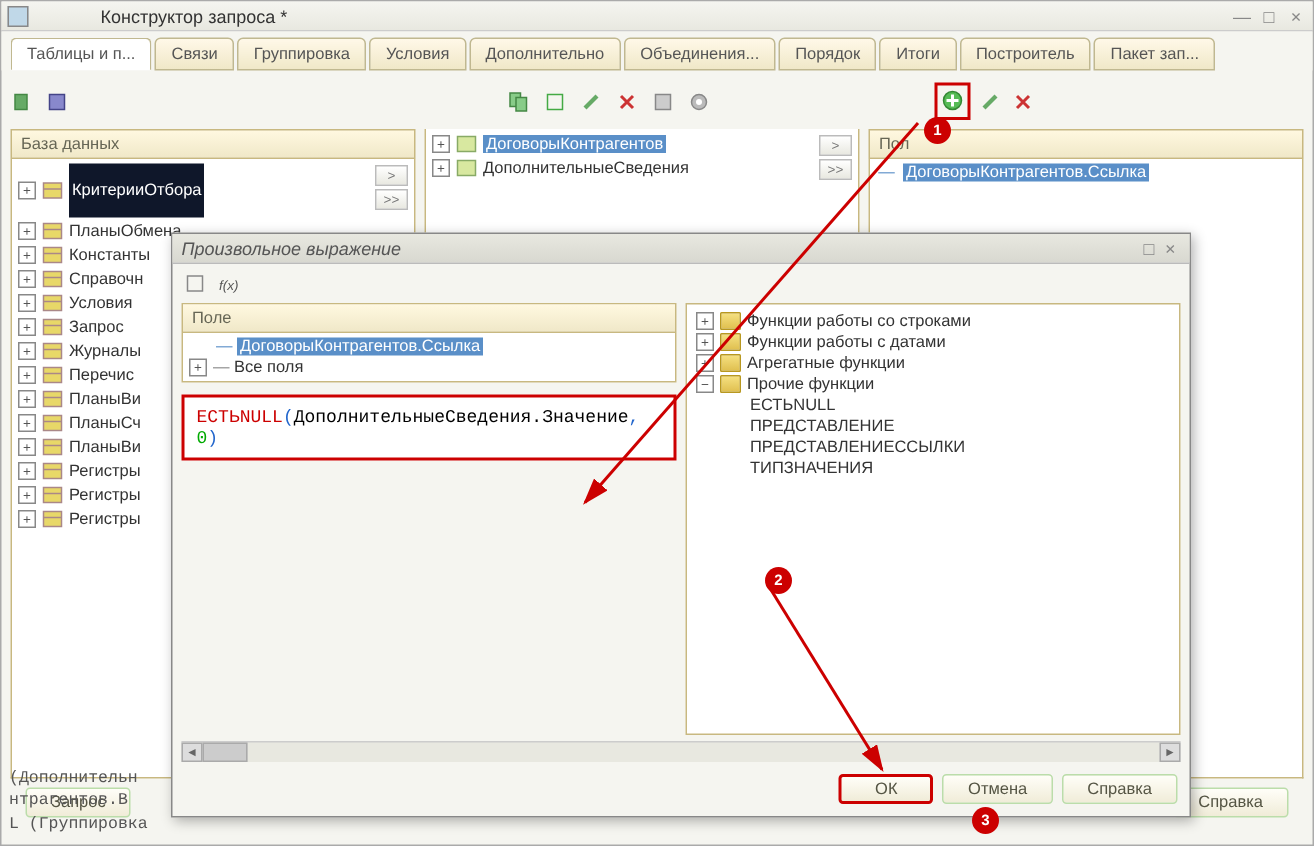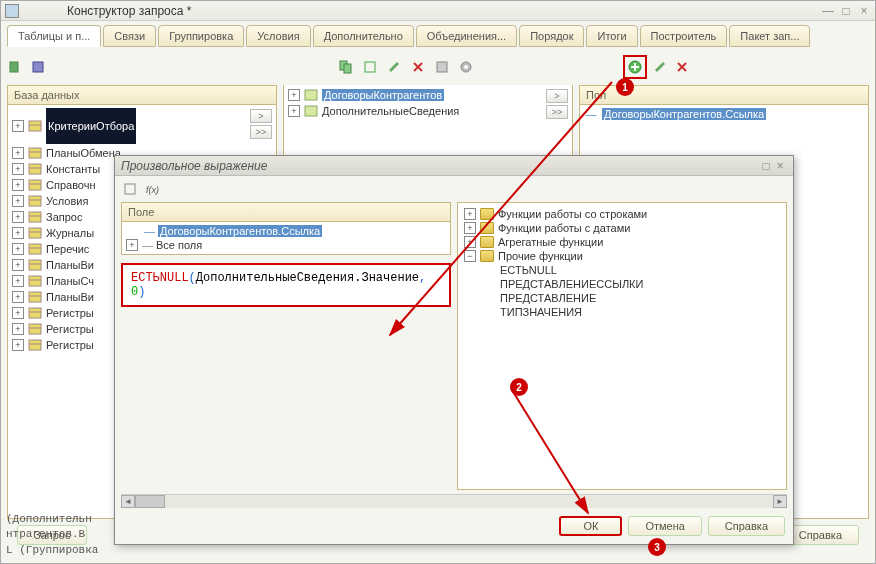--- a/index.html
+++ b/index.html
@@ -392,22 +392,22 @@
             <span class="exp">+</span>
             <span class="folder-icon"></span>
             <span class="tree-text">Агрегатные функции</span>
           </div>
           <div class="tree-item">
             <span class="exp">−</span>
             <span class="folder-icon"></span>
             <span class="tree-text">Прочие функции</span>
           </div>
           <div class="func-item">ЕСТЬNULL</div>
+          <div class="func-item">ПРЕДСТАВЛЕНИЕ</div>
           <div class="func-item">ПРЕДСТАВЛЕНИЕССЫЛКИ</div>
-          <div class="func-item">ПРЕДСТАВЛЕНИЕ</div>
           <div class="func-item">ТИПЗНАЧЕНИЯ</div>
         </div>
     </div>
   </div>
   <div class="scroll-x">
     <div class="scroll-arrow">◄</div>
     <div class="scroll-thumb"></div>
     <div class="scroll-track"></div>
     <div class="scroll-arrow">►</div>
   </div>

